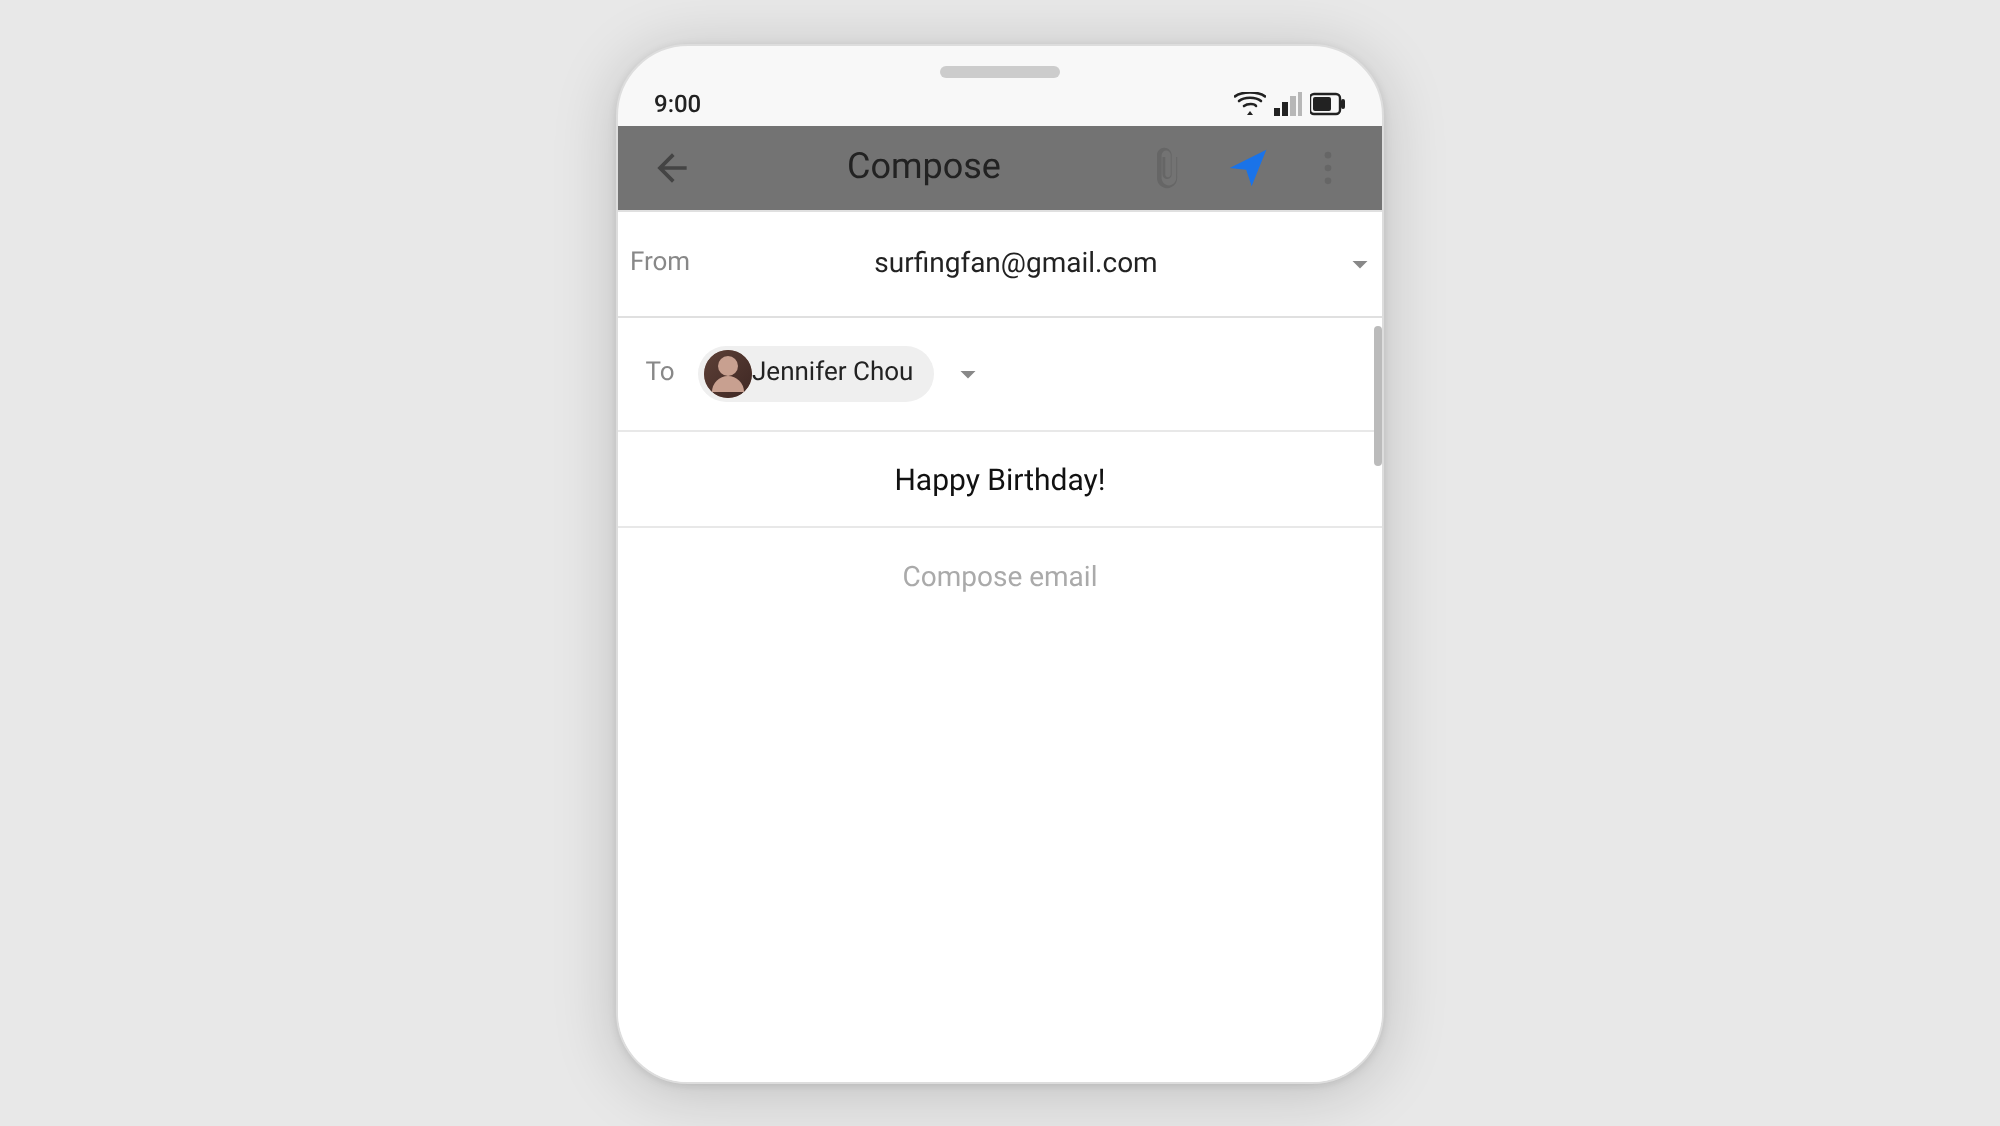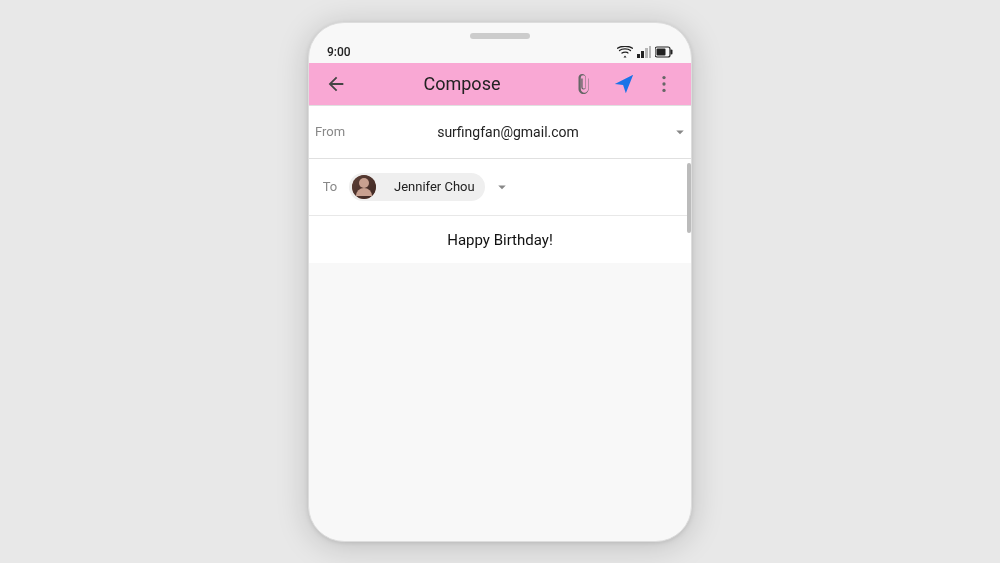--- a/index.html
+++ b/index.html
@@ -54,21 +54,21 @@
     }
 
     .wifi-icon svg, .signal-icon svg, .battery-icon svg {
       display: block;
     }
 
     .app-bar {
       display: flex;
       align-items: center;
       padding: 8px 14px;
-      background: #f9a8d4;
+      background: #737373;
       border-bottom: none;
       gap: 22px;
     }
 
     .app-bar-title {
       flex: 1;
       font-size: 18px;
       font-weight: 400;
       color: #222;
       margin-left: 4px;
@@ -124,21 +124,21 @@
       display: flex;
       align-items: center;
     }
 
     .recipient-chip {
       display: inline-flex;
       align-items: center;
       background: #efefef;
       border-radius: 20px;
       padding: 2px 10px 2px 3px;
-      gap: 18px;
+      gap: 0;
       font-size: 13px;
       color: #222;
     }
 
     .recipient-avatar {
       width: 24px;
       height: 24px;
       border-radius: 50%;
       background: #6d4c41;
       overflow: hidden;
@@ -316,15 +316,18 @@
       <svg width="18" height="18" viewBox="0 0 24 24">
         <path d="M7 10l5 5 5-5z" fill="#888"></path>
       </svg>
     </span>
   </div>
 
   <div class="subject-row">
     <span class="subject-text">Happy Birthday!</span>
   </div>
 
+  <div class="compose-body">
+    <span class="compose-placeholder">Compose email</span>
+  </div>
 
   <div class="scrollbar"></div>
 </div>
 
 </body></html>

